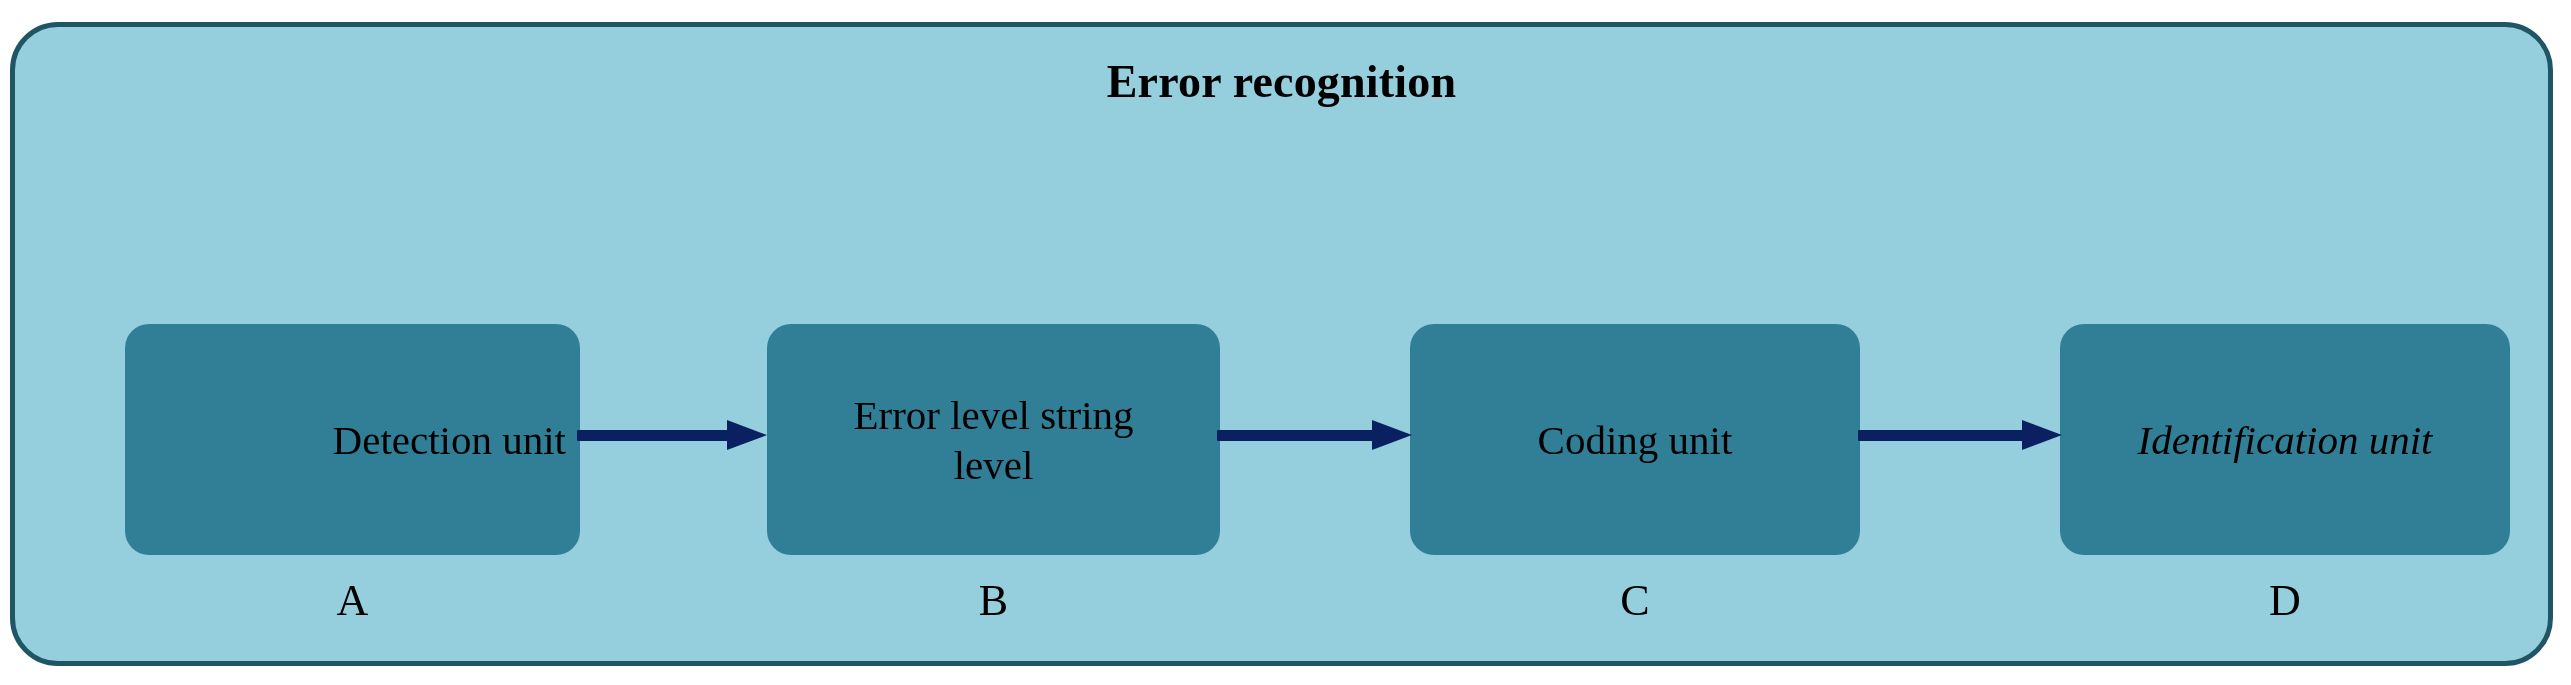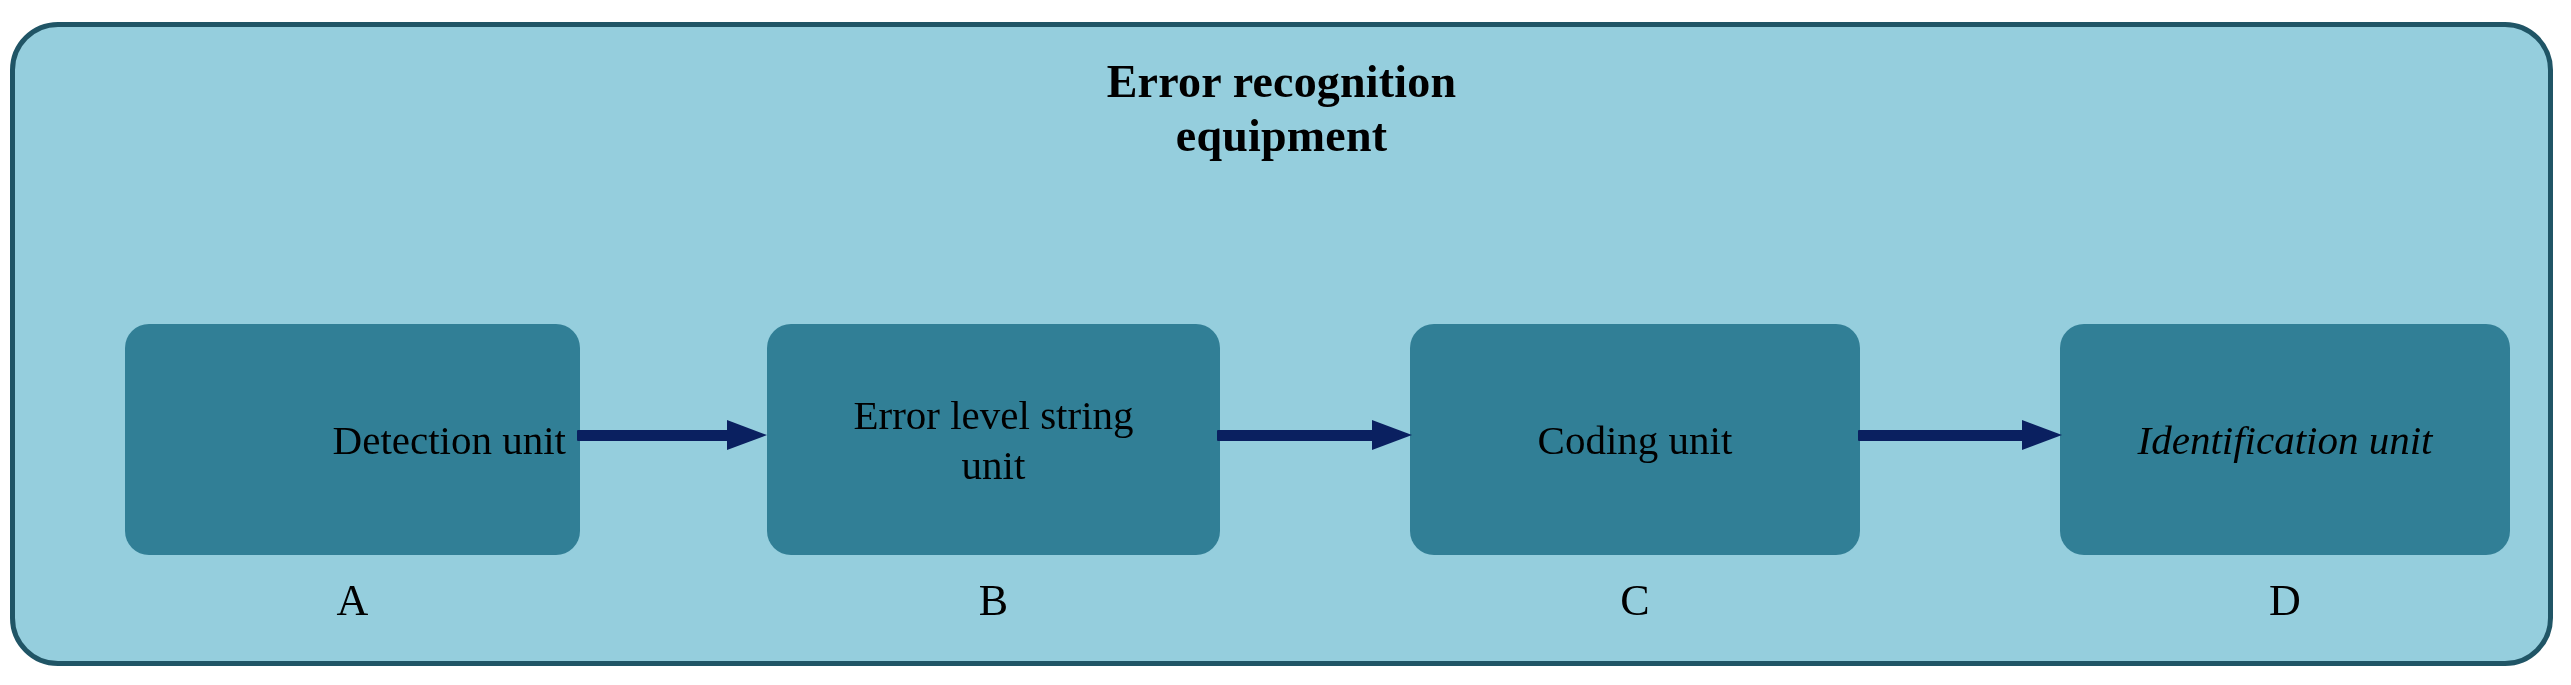--- a/index.html
+++ b/index.html
@@ -120,31 +120,30 @@
 </style>
 </head>
 <body>
 
 <div id="canvas">
 
   <div id="outer-container">
 
     <div id="diagram-title">
       <span class="title-line">Error recognition</span>
-      <span class="title-line">equipment</span>
     </div>
 
     <div class="stage-box" id="stage-box-1">
       <span class="stage-label-text">Detection unit</span>
     </div>
 
     <div class="stage-box" id="stage-box-2">
       <span>
         <span class="stage-label-text">Error level string</span>
-        <span class="stage-label-text">unit</span>
+        <span class="stage-label-text">level</span>
       </span>
     </div>
 
     <div class="stage-box" id="stage-box-3">
       <span class="stage-label-text">Coding unit</span>
     </div>
 
     <div class="stage-box" id="stage-box-4">
       <span class="stage-label-text">Identification unit</span>
     </div>

